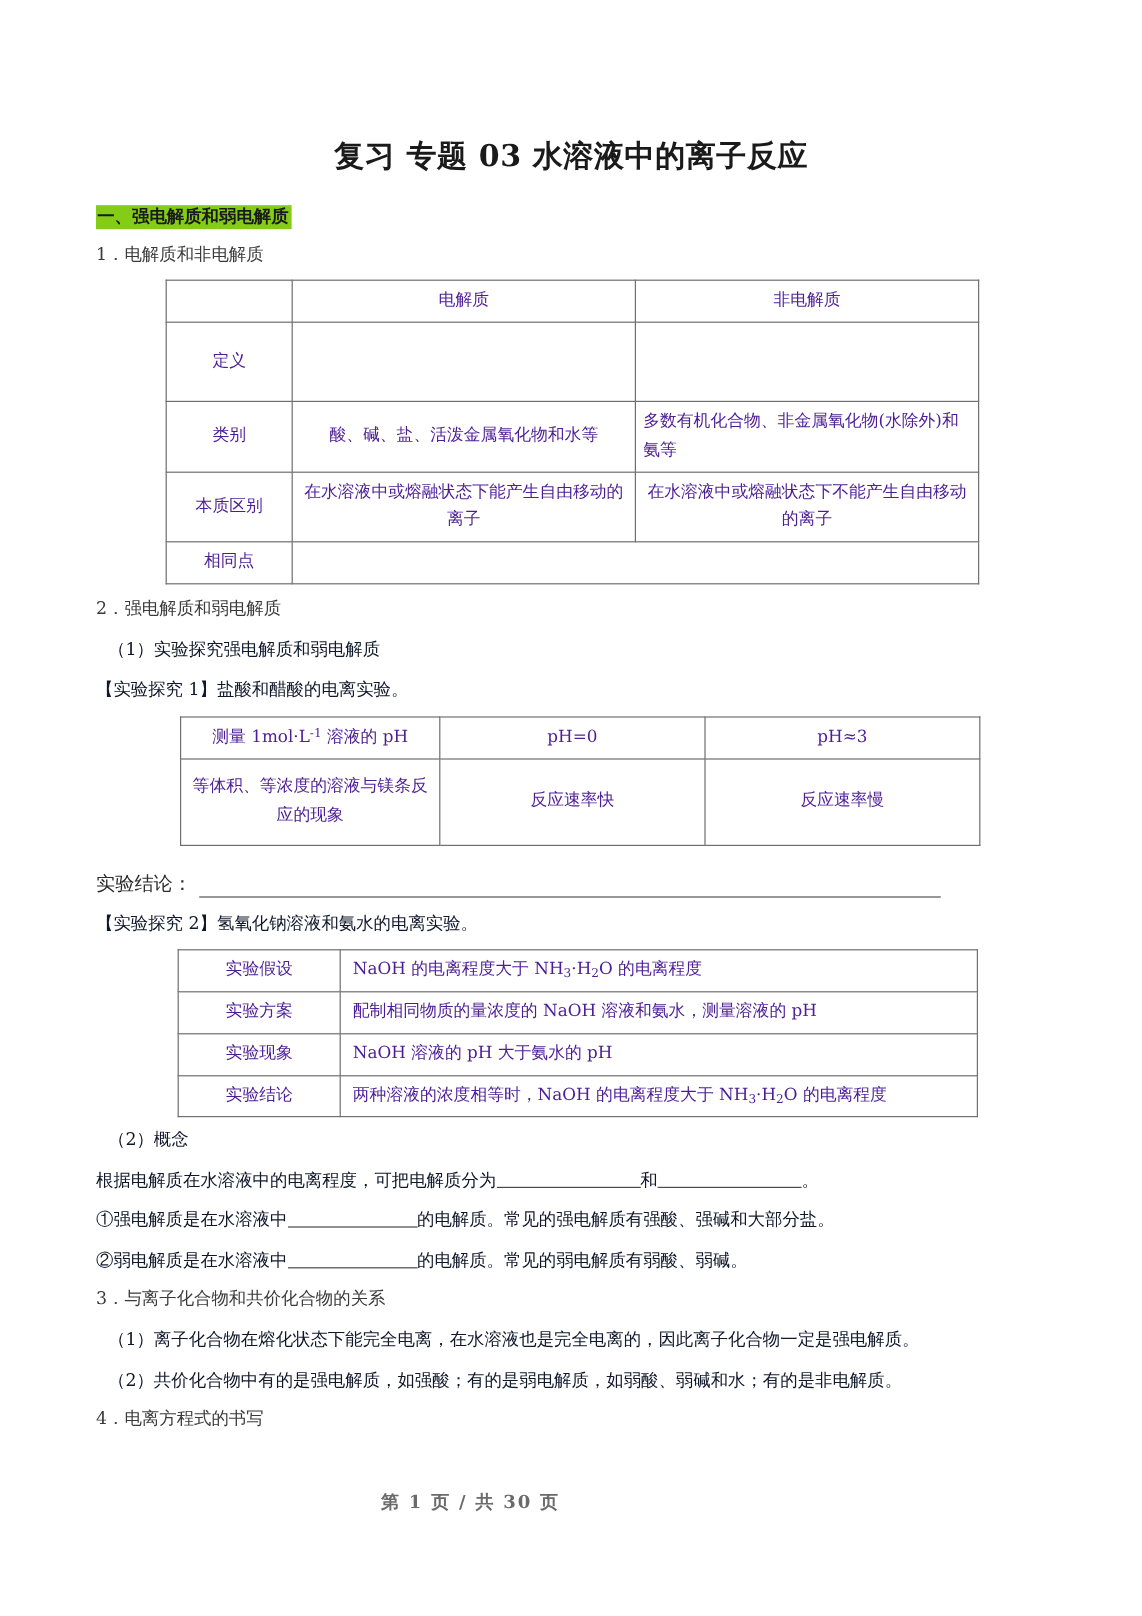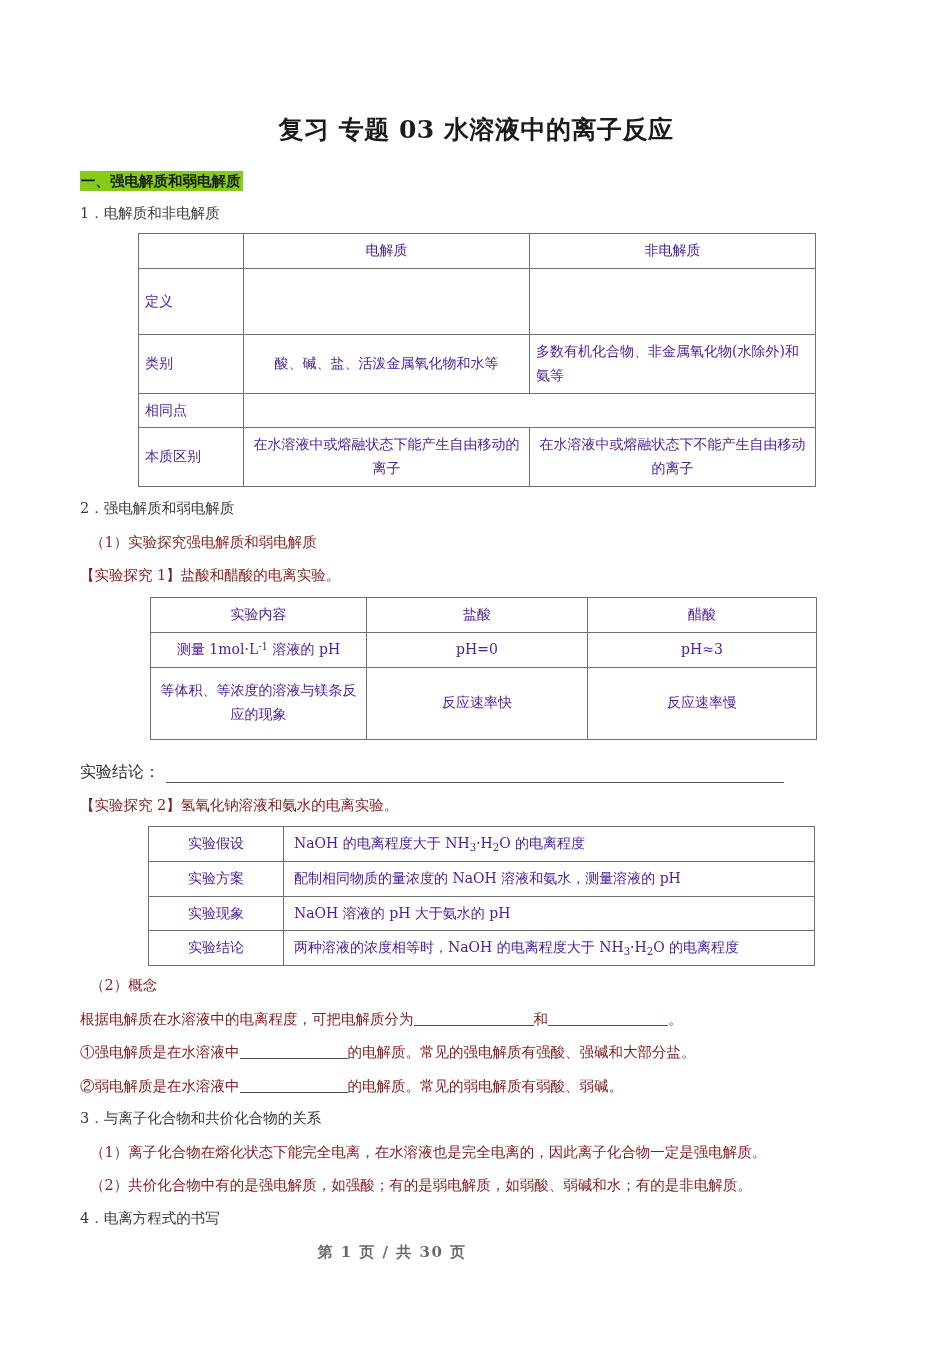--- a/index.html
+++ b/index.html
@@ -52,21 +52,21 @@
     font-size: 14.5px;
     margin-top: 11px;
     line-height: 1.5;
     color: #3a3a3a;
   }
 
   p.body-line {
     font-size: 14.5px;
     margin: 11px 0 0 0;
     line-height: 1.55;
-    color: #7f1d1d;
+    color: #0f172a;
   }
   p.body-line.indent { text-indent: 0; padding-left: 10px; }
 
   .blank {
     display: inline-block;
     border-bottom: 1px solid #4a4a4a;
     height: 0.95em;
     vertical-align: -2px;
   }
   .blank.w-short  { width: 108px; }
@@ -84,21 +84,21 @@
     padding: 5px 6px;
     vertical-align: middle;
     line-height: 1.7;
   }
   td.c   { text-align: center; }
   td.l   { text-align: left; }
 
   
   .tbl1-wrap { margin-top: 9px; padding-left: 58px; }
   table.tbl1 { width: 678px; }
-  table.tbl1 td.k { width: 92px; }
+  table.tbl1 td.k { width: 92px; text-align:center; }
 
   
   .tbl2-wrap { margin-top: 10px; padding-left: 70px; }
   table.tbl2 { width: 666px; }
 
   
   .tbl3-wrap { margin-top: 10px; padding-left: 68px; }
   table.tbl3 { width: 667px; }
   table.tbl3 td.k { width: 122px; text-align:center; }
   table.tbl3 td.v { text-align:left; padding-left: 10px; }
@@ -161,50 +161,45 @@
           <td class="k">定义</td>
           <td class="c"></td>
           <td class="c"></td>
         </tr>
         <tr>
           <td class="k">类别</td>
           <td class="c">酸、碱、盐、活泼金属氧化物和水等</td>
           <td class="l">多数有机化合物、非金属氧化物(水除外)和氨等</td>
         </tr>
         <tr>
-          <td class="k">相同点</td>
-          <td class="c" colspan="2"></td>
-        </tr>
-        <tr>
           <td class="k">本质区别</td>
           <td class="c">在水溶液中或熔融状态下能产生自由移动的离子</td>
           <td class="c">在水溶液中或熔融状态下不能产生自由移动的离子</td>
+        </tr>
+        <tr>
+          <td class="k">相同点</td>
+          <td class="c" colspan="2"></td>
         </tr>
       </tbody>
     </table>
   </div>
 
   <div class="num-head">2．强电解质和弱电解质</div>
   <p class="body-line indent">（1）实验探究强电解质和弱电解质</p>
   <p class="body-line">【实验探究 1】盐酸和醋酸的电离实验。</p>
 
   <div class="tbl2-wrap">
     <table class="doc-tbl tbl2">
       <colgroup>
           <col style="width:216px">
           <col style="width:221px">
           <col style="width:229px">
         </colgroup>
       <tbody>
         <tr>
-          <td class="c">实验内容</td>
-          <td class="c">盐酸</td>
-          <td class="c">醋酸</td>
-        </tr>
-        <tr>
           <td class="c">测量 1mol·L<sup>-1</sup> 溶液的 pH</td>
           <td class="c">pH=0</td>
           <td class="c">pH≈3</td>
         </tr>
         <tr style="height:72px;">
           <td class="c">等体积、等浓度的溶液与镁条反应的现象</td>
           <td class="c">反应速率快</td>
           <td class="c">反应速率慢</td>
         </tr>
       </tbody>

